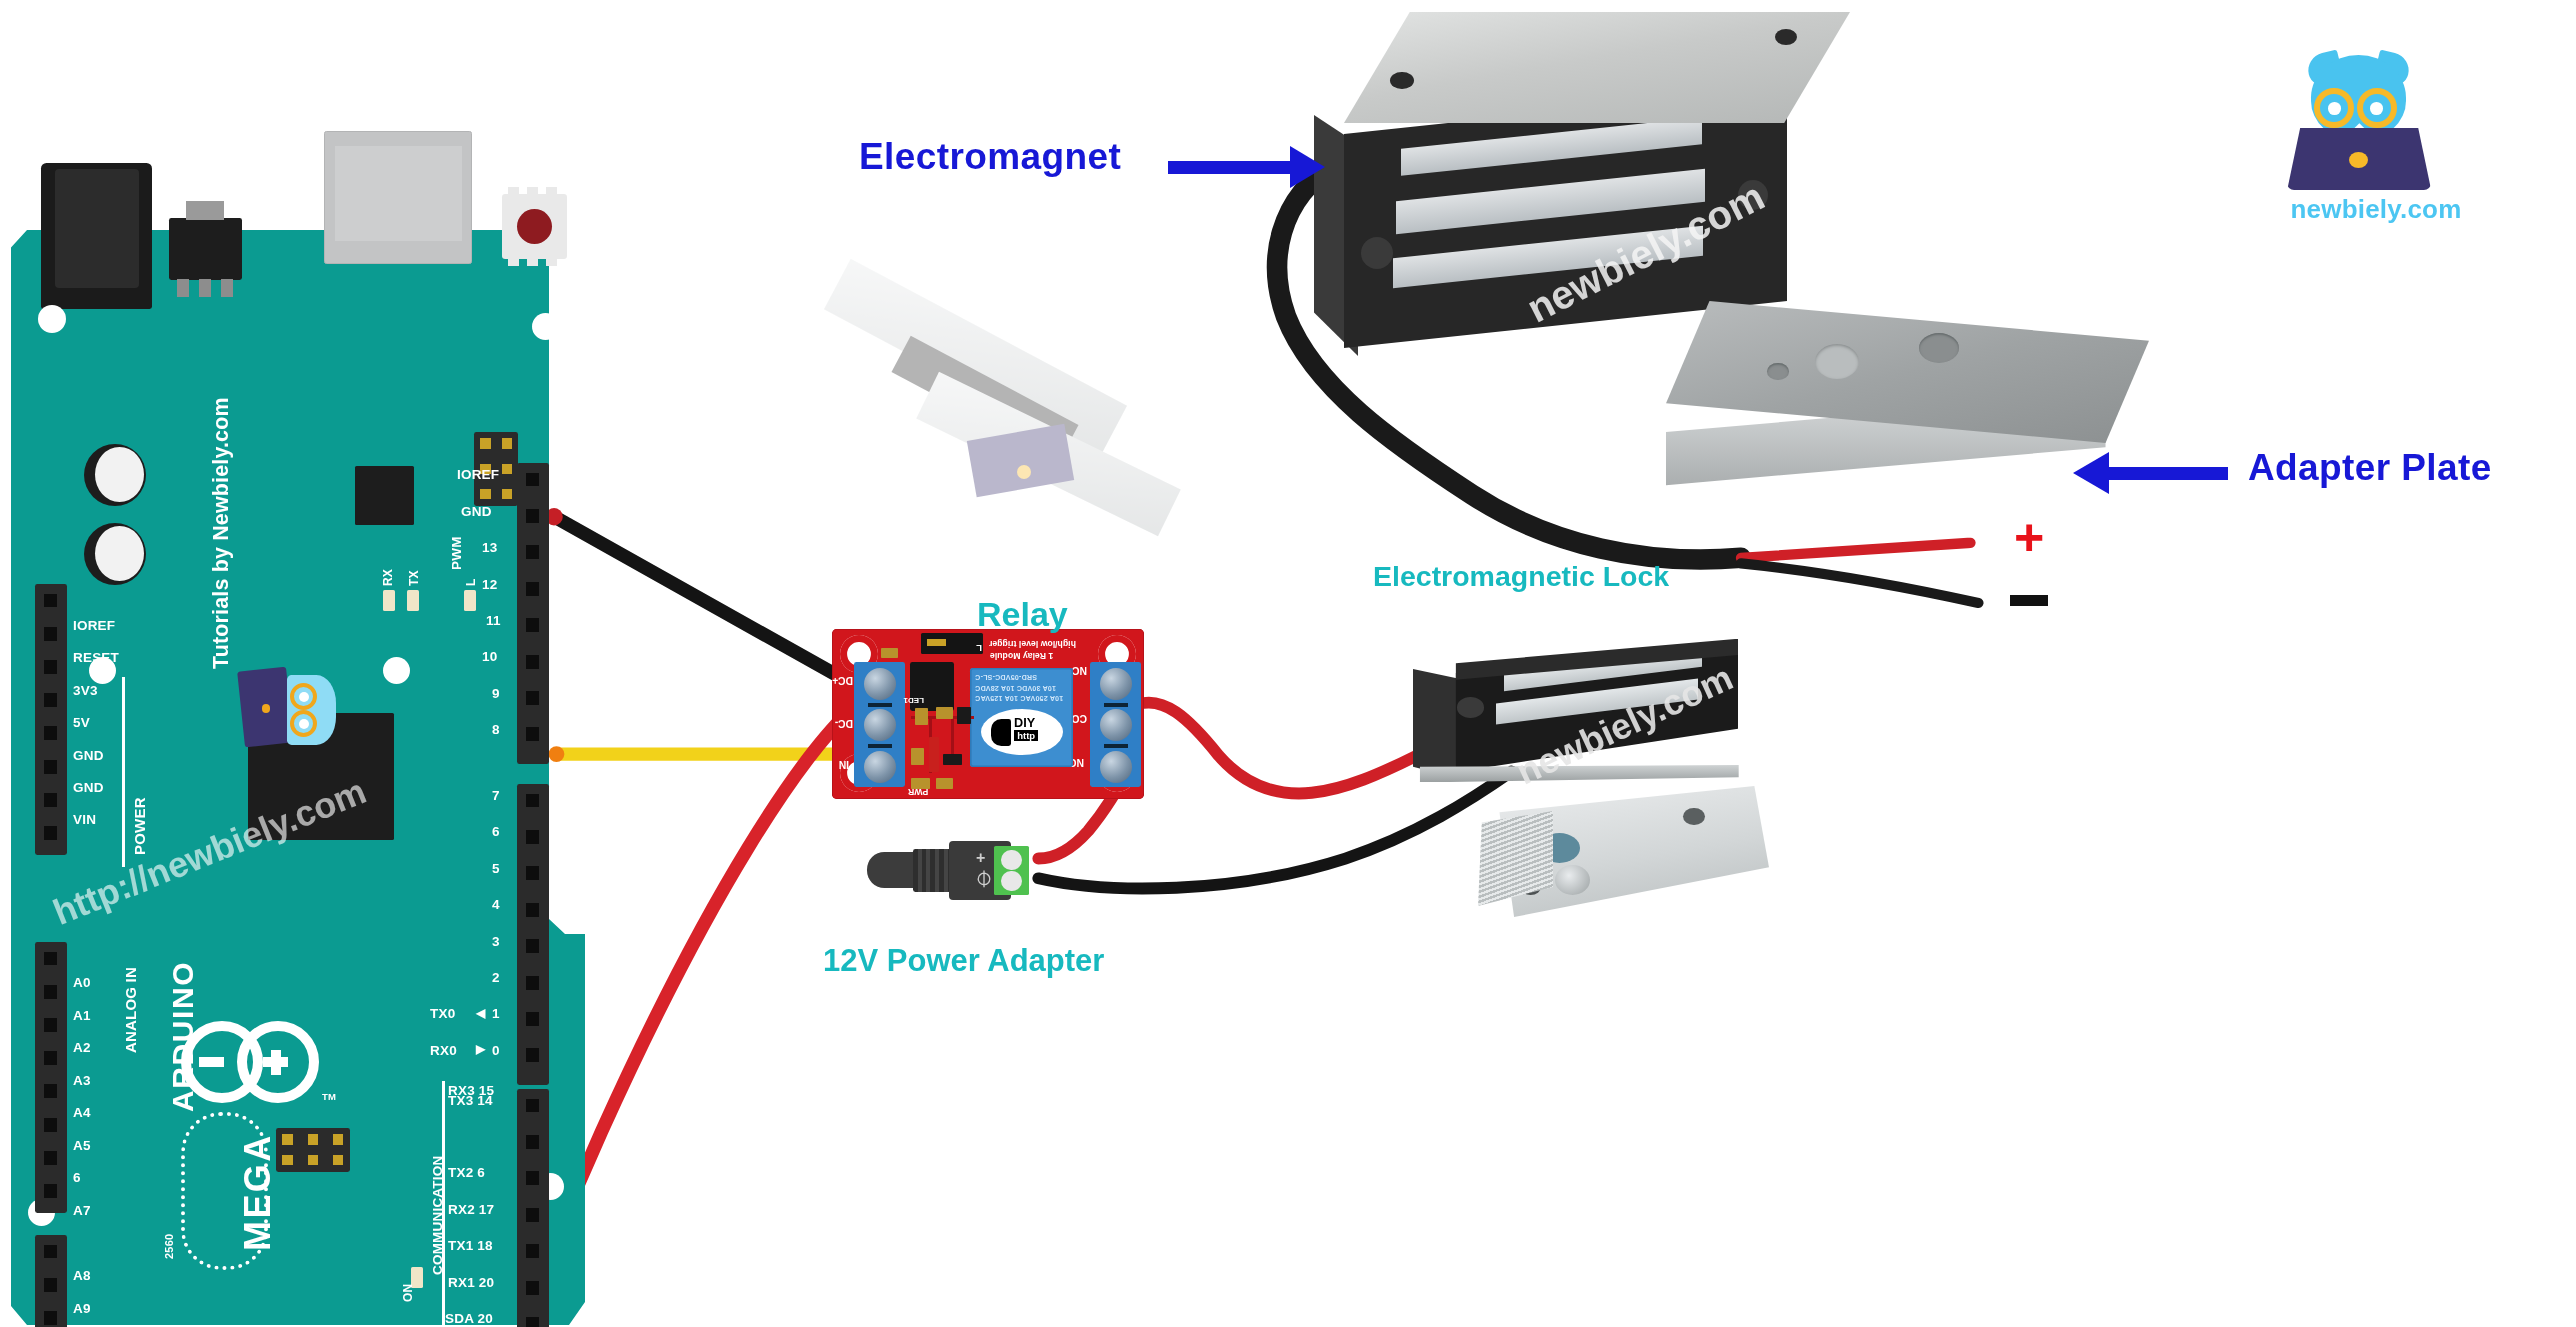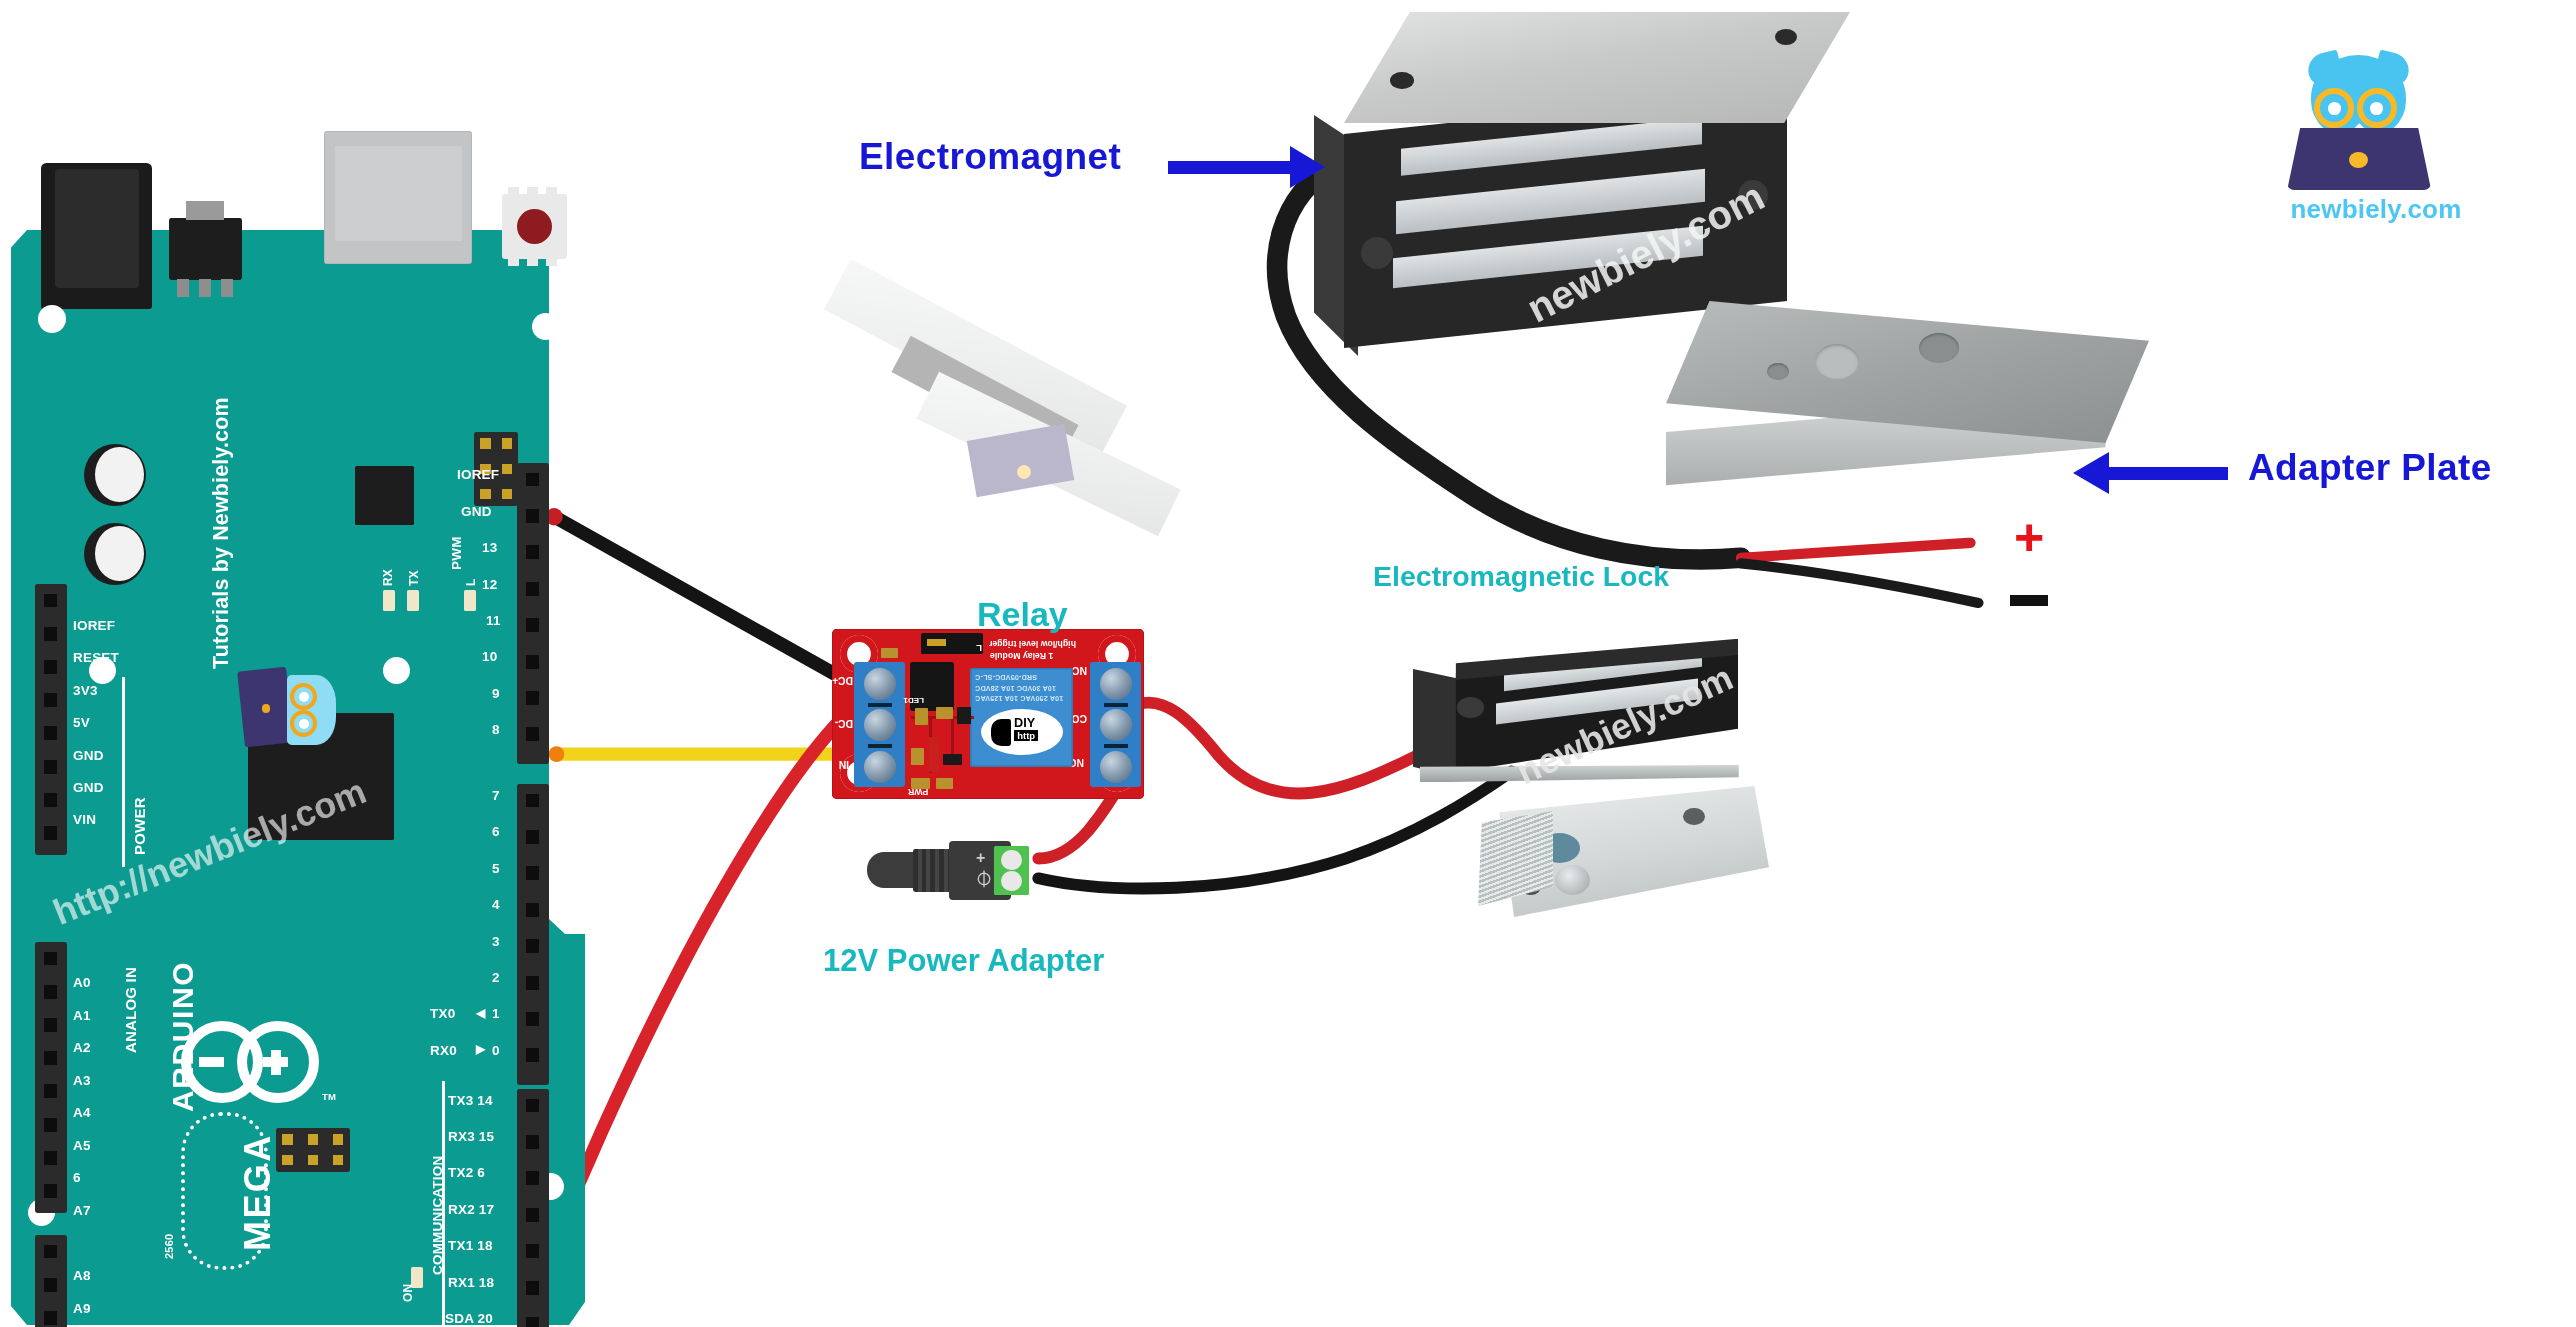--- a/index.html
+++ b/index.html
@@ -352,25 +352,25 @@
     <div class="hdr" style="left:506px;top:859px;width:32px;height:301px;">
       <div class="pin" style="left:8.7px;top:9.5px;"></div>
         <div class="pin" style="left:8.7px;top:46px;"></div>
       <div class="pin" style="left:8.7px;top:82px;"></div>
         <div class="pin" style="left:8.7px;top:119px;"></div>
       <div class="pin" style="left:8.7px;top:155px;"></div>
         <div class="pin" style="left:8.7px;top:192px;"></div>
       <div class="pin" style="left:8.7px;top:228px;"></div>
     </div>
     <div class="lbl" style="left:437px;top:863px;">TX3 14</div>
-    <div class="lbl" style="left:437px;top:899px;">RX3 15</div>
+    <div class="lbl" style="left:437px;top:853px;">RX3 15</div>
     <div class="lbl" style="left:437px;top:935px;">TX2 6</div>
     <div class="lbl" style="left:437px;top:972px;">RX2 17</div>
     <div class="lbl" style="left:437px;top:1008px;">TX1 18</div>
-    <div class="lbl" style="left:437px;top:1045px;">RX1 18</div>
+    <div class="lbl" style="left:437px;top:1045px;">RX1 20</div>
     <div class="lbl" style="left:434px;top:1081px;">SDA 20</div>
 
     <div class="lbl v" style="left:419px;top:1045px;font-size:13.5px;">COMMUNICATION</div>
     <div class="wline" style="left:431px;top:851px;width:3.2px;height:309px;"></div>
 
     <div class="lbl v sm" style="left:370px;top:356px;">RX</div>
     <div class="lbl v sm" style="left:396px;top:356px;">TX</div>
     <div class="lbl v sm" style="left:453px;top:356px;">L</div>
     <div class="lbl v sm" style="left:390px;top:1072px;">ON</div>
 

